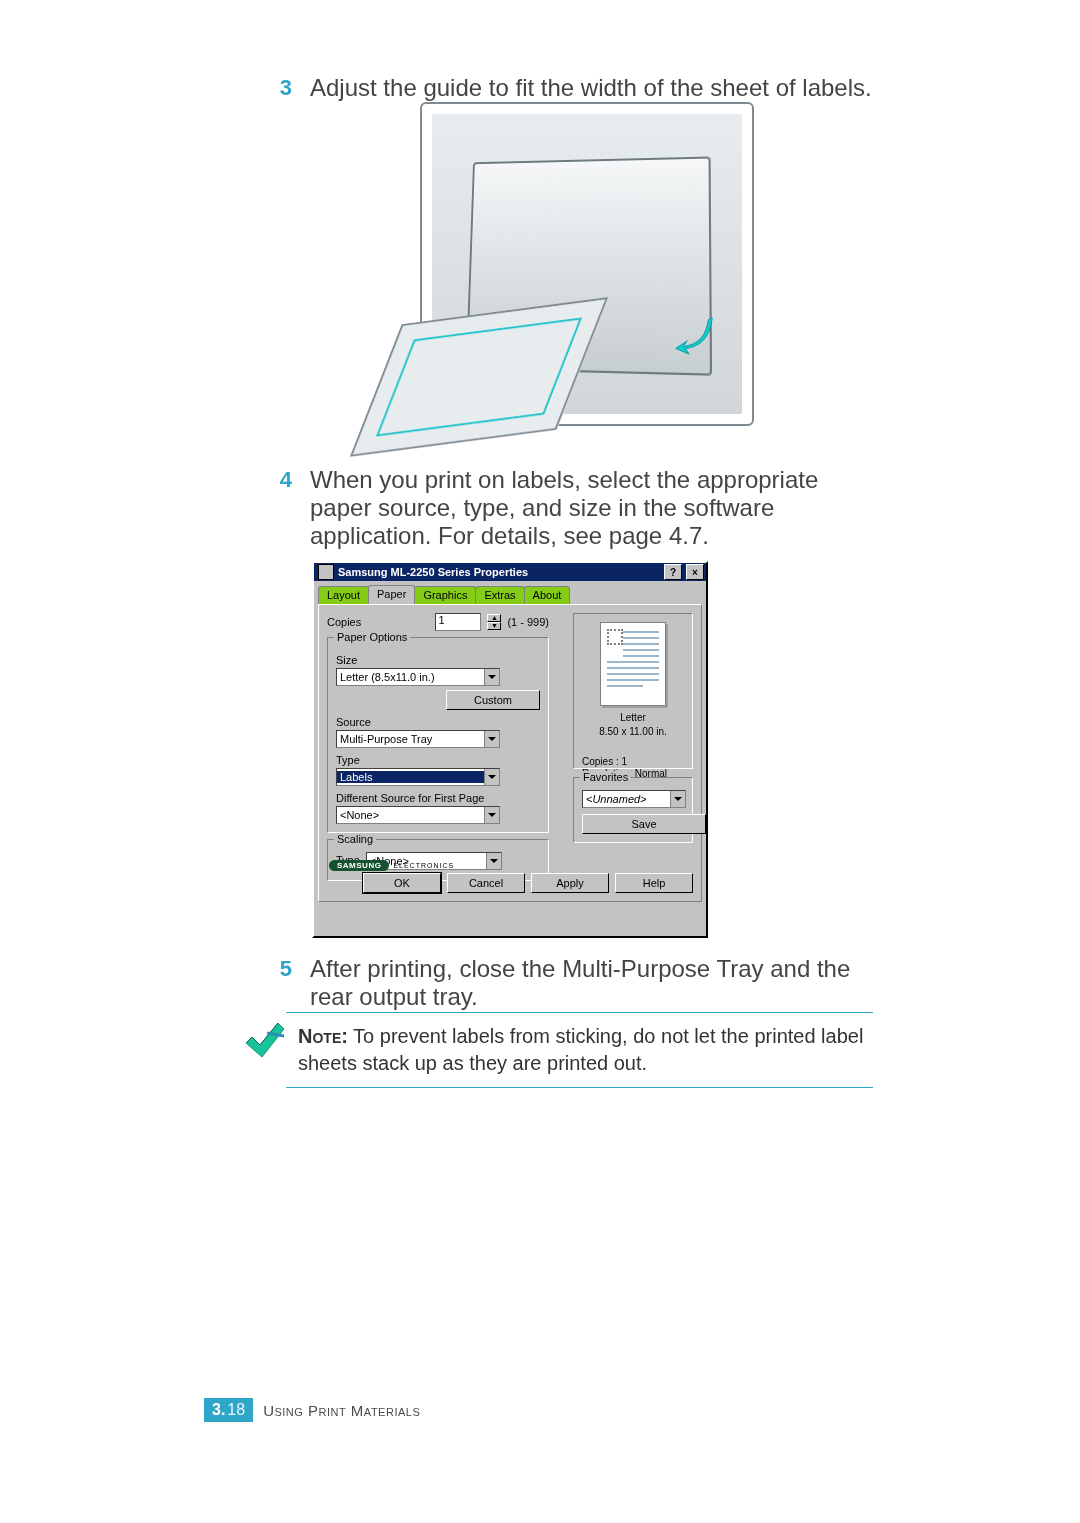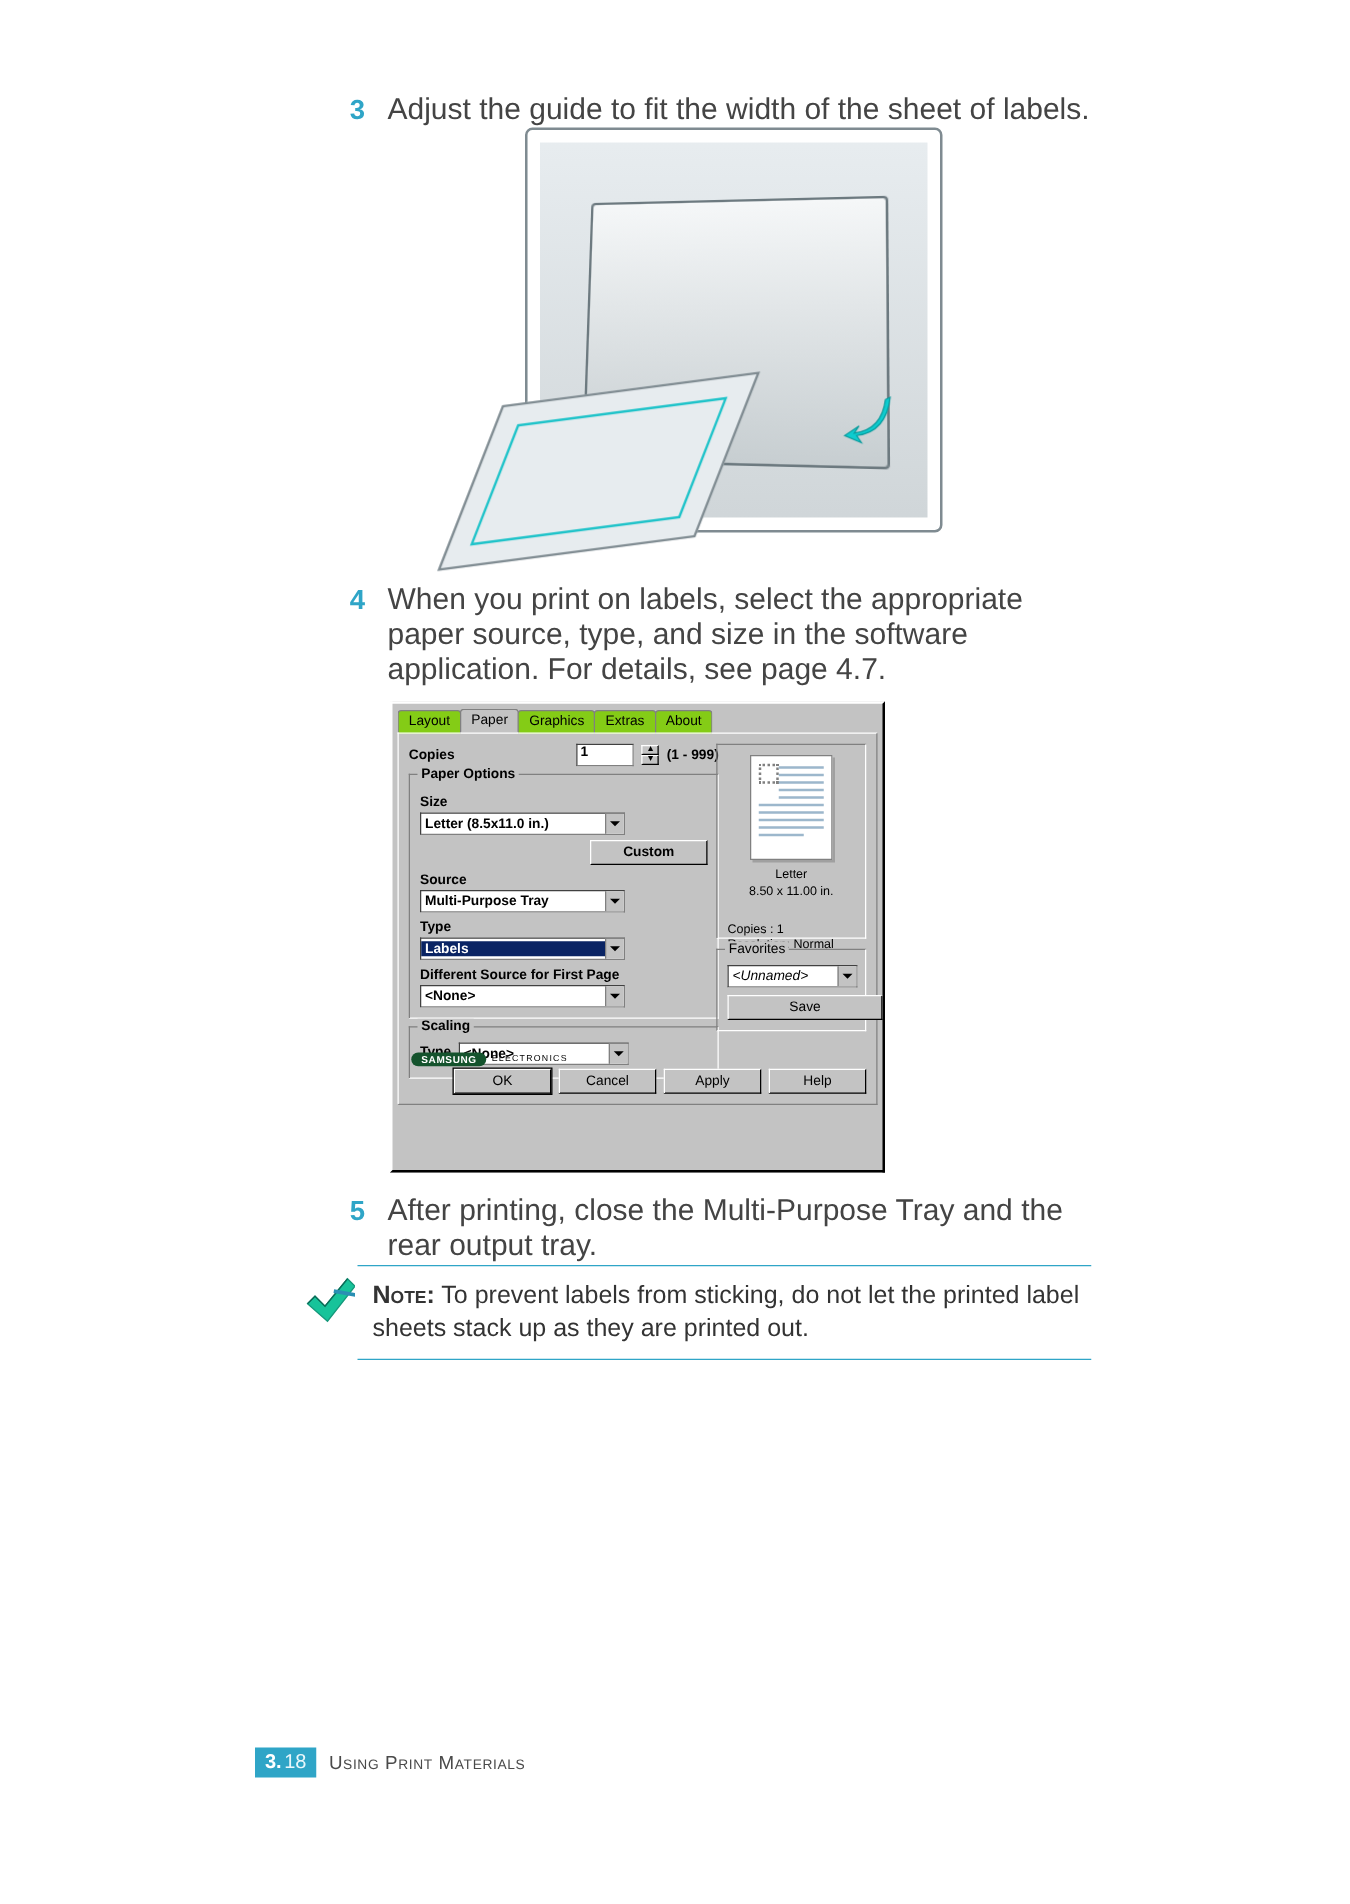--- a/index.html
+++ b/index.html
@@ -377,22 +377,21 @@
   }
   .fav-box .legend {
     position: absolute; top: -7px; left: 6px;
     background: #c3c3c3; padding: 0 3px;
   }
   .fav-box .combo { width: 100%; font-style: italic; }
   .fav-box .btn { width: 100%; margin-top: 6px; justify-content: center; }
 
   
   .left-col {
-    width: 248px;
-    font-weight: bold;
+    width: 222px;
   }
   .opt-label { margin-top: 6px; }
 
   .scaling-row {
     display: flex;
     align-items: center;
     gap: 6px;
     margin-top: 10px;
   }
   .scaling-row .combo { width: 134px; }
@@ -458,20 +457,26 @@
     </div>
   </div>
 
   <div class="step-row step4">
     <div class="step-num">4</div>
     <div class="step-text">When you print on labels, select the appropriate paper source, type, and size in the software application. For details, see page 4.7.</div>
   </div>
 
   <div class="dialog">
 
+    <div class="titlebar">
+      <span class="appicon"></span>
+      <span class="title">Samsung ML-2250 Series Properties</span>
+      <span class="tb-btn">?</span>
+      <span class="tb-btn">×</span>
+    </div>
 
     <div class="tabstrip">
       <div class="tab">Layout</div>
       <div class="tab active">Paper</div>
       <div class="tab">Graphics</div>
       <div class="tab">Extras</div>
       <div class="tab">About</div>
     </div>
 
     <div class="tab-panel">

